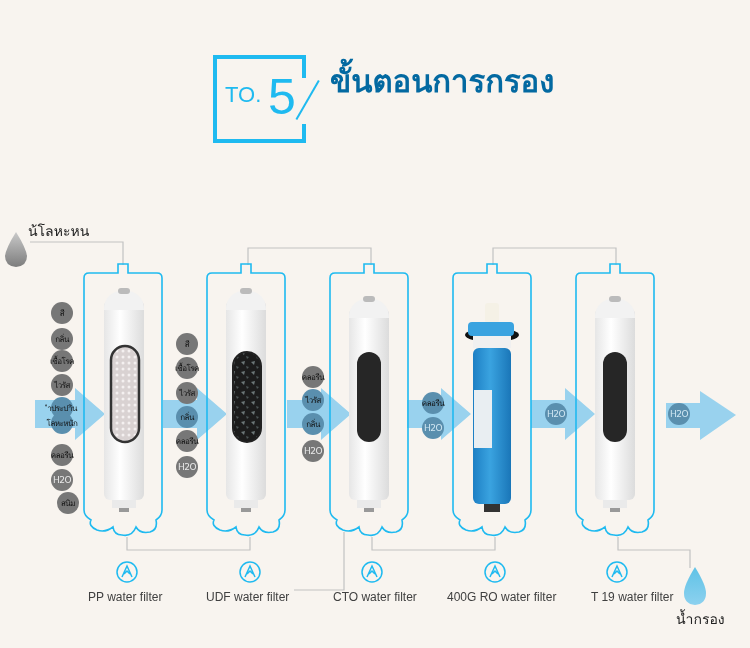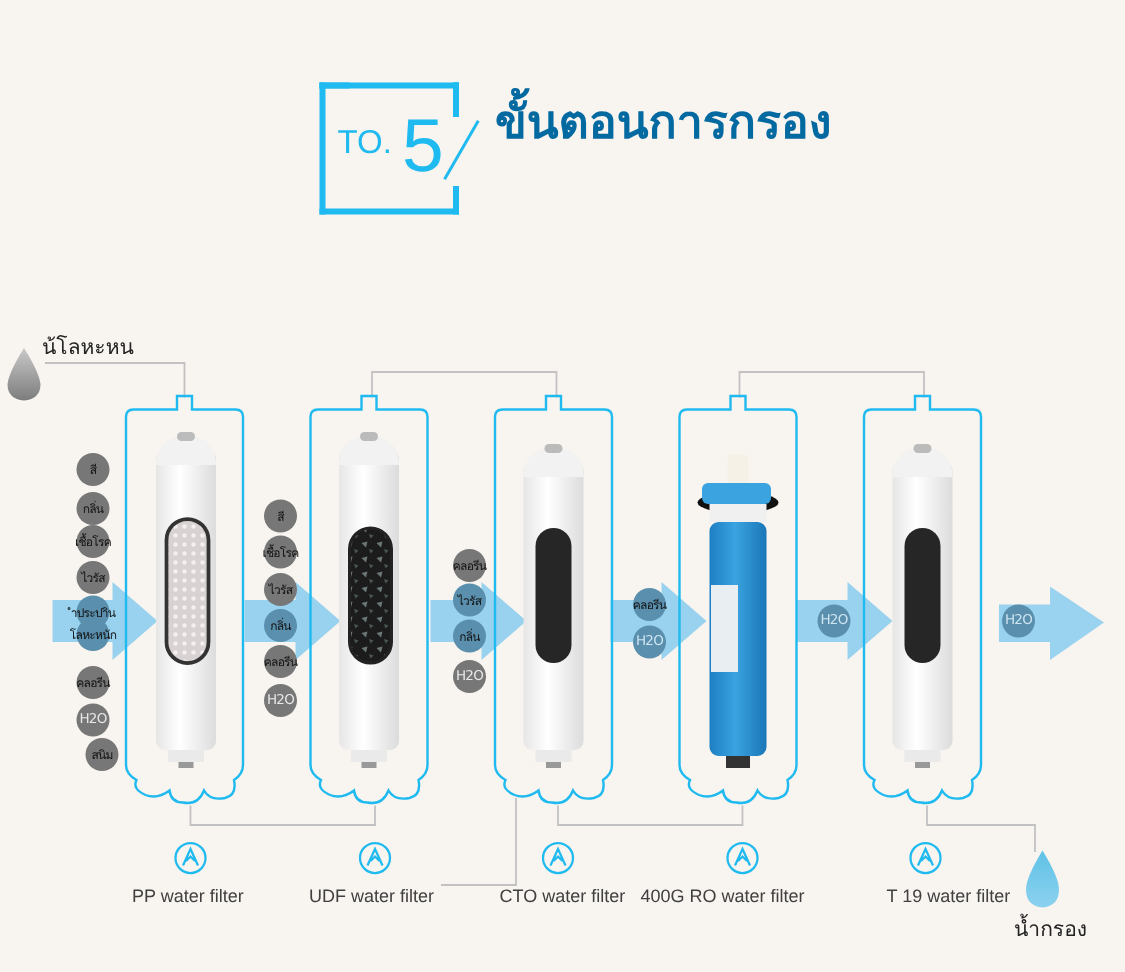--- a/index.html
+++ b/index.html
@@ -177,14 +177,14 @@
 <div class="chip blue" style="left:422px;top:392px;color:#111;">คลอรีน</div>
 <div class="chip blue h2o" style="left:422px;top:417px;">H2O</div>
 
 <div class="chip blue h2o" style="left:545px;top:403px;">H2O</div>
 
 <div class="chip blue h2o" style="left:668px;top:403px;">H2O</div>
 
 <div class="filter-label" style="left:88px;top:590px;">PP water filter</div>
 <div class="filter-label" style="left:206px;top:590px;">UDF water filter</div>
 <div class="filter-label" style="left:333px;top:590px;">CTO water filter</div>
-<div class="filter-label" style="left:427px;top:590px;">400G RO water filter</div>
+<div class="filter-label" style="left:447px;top:590px;">400G RO water filter</div>
 <div class="filter-label" style="left:591px;top:590px;">T 19 water filter</div>
 
 </body></html>

